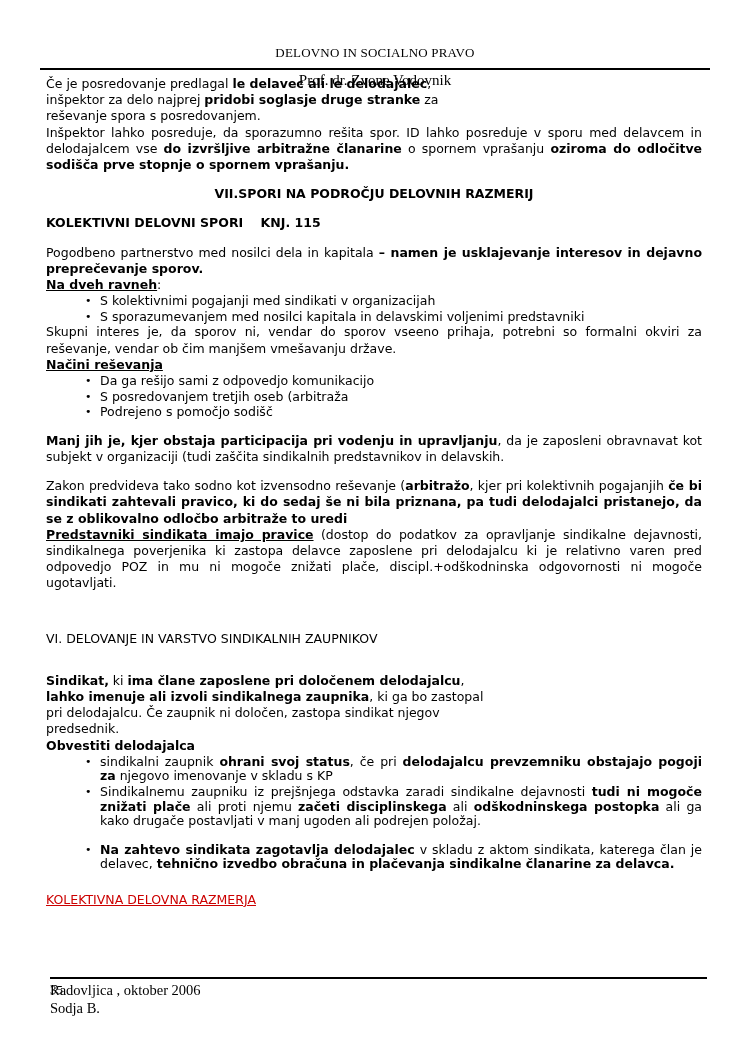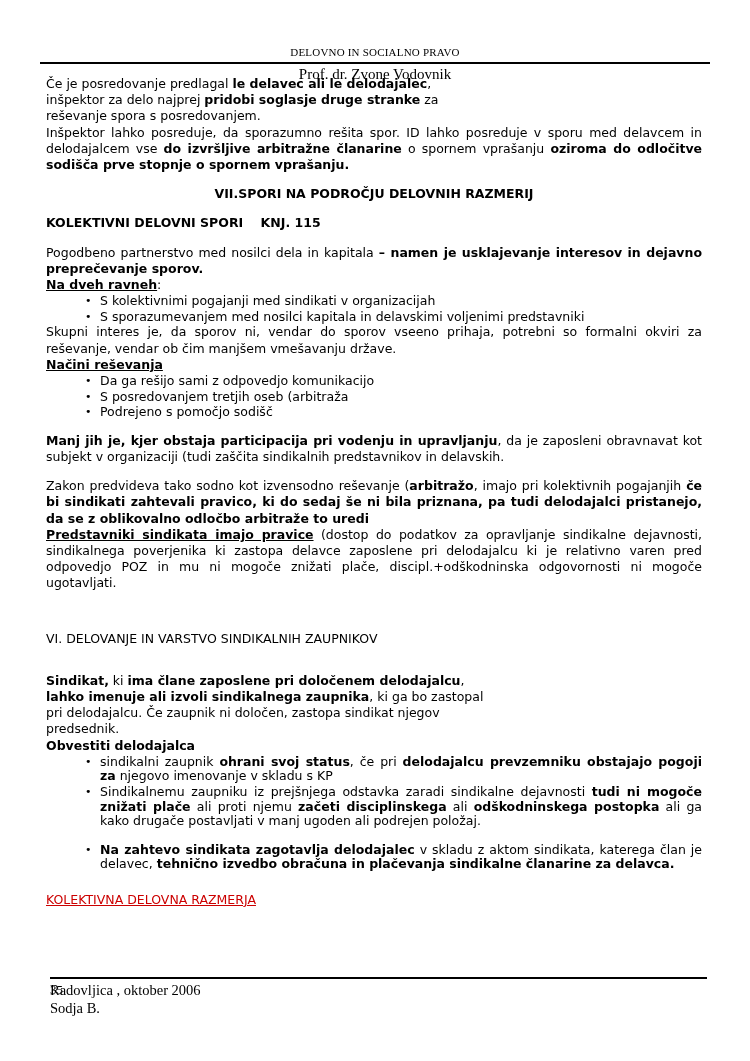--- a/index.html
+++ b/index.html
@@ -13,24 +13,24 @@
     overflow: hidden;
   }
   
   .header {
     position: absolute;
     top: 44px; left: 40px; right: 40px;
     text-align: center;
     font-family: "Liberation Serif", serif;
   }
   .header-title {
-    font-size: 11px;
+    font-size: 13px;
     line-height: 17px;
     border-bottom: 2px solid #000;
-    padding-bottom: 1px;
+    padding-bottom: 7px;
     letter-spacing: 0.2px;
   }
   .header-author {
     font-size: 15px;
     line-height: 18px;
     margin-top: 1px;
   }
   
   .body {
     position: absolute;
@@ -125,21 +125,21 @@
         <span class="dot">•</span>
         <div class="bullet-text"><span>S posredovanjem tretjih oseb (arbitraža</span></div>
       </div>
       <div class="bullet">
         <span class="dot">•</span>
         <div class="bullet-text"><span>Podrejeno s pomočjo sodišč</span></div>
       </div>
       <div class="spacer" style="height: 13px;"></div>
       <div class="para justify"><span class="b">Manj jih je, kjer obstaja participacija pri vodenju in upravljanju</span><span>, da je zaposleni obravnavat kot subjekt v organizaciji (tudi zaščita sindikalnih predstavnikov in delavskih.</span></div>
       <div class="spacer" style="height: 13px;"></div>
-      <div class="para justify"><span>Zakon predvideva tako sodno kot izvensodno reševanje (</span><span class="b">arbitražo</span><span>, imajo pri kolektivnih pogajanjih </span><span class="b">če bi sindikati zahtevali pravico, ki do sedaj še ni bila priznana, pa tudi delodajalci pristanejo, da se z oblikovalno odločbo arbitraže to uredi</span></div>
+      <div class="para justify"><span>Zakon predvideva tako sodno kot izvensodno reševanje (</span><span class="b">arbitražo</span><span>, kjer pri kolektivnih pogajanjih </span><span class="b">če bi sindikati zahtevali pravico, ki do sedaj še ni bila priznana, pa tudi delodajalci pristanejo, da se z oblikovalno odločbo arbitraže to uredi</span></div>
       <div class="para justify"><span class="b u">Predstavniki sindikata imajo pravice</span><span> (dostop do podatkov za opravljanje sindikalne dejavnosti, sindikalnega poverjenika ki zastopa delavce zaposlene pri delodajalcu ki je relativno varen pred odpovedjo POZ in mu ni mogoče znižati plače, discipl.+odškodninska odgovornosti ni mogoče ugotavljati.</span></div>
       <div class="spacer" style="height: 39px;"></div>
       <div class="para left"><span>VI. DELOVANJE IN VARSTVO SINDIKALNIH ZAUPNIKOV</span></div>
       <div class="spacer" style="height: 26px;"></div>
       <div class="para left"><span class="b">Sindikat,</span><span> ki </span><span class="b">ima člane zaposlene pri določenem delodajalcu</span><span>,</span></div>
       <div class="para left"><span class="b">lahko imenuje ali izvoli sindikalnega zaupnika</span><span>, ki ga bo zastopal</span></div>
       <div class="para left"><span>pri delodajalcu. Če zaupnik ni določen, zastopa sindikat njegov</span></div>
       <div class="para left"><span>predsednik.</span></div>
       <div class="para left"><span class="b">Obvestiti delodajalca</span></div>
       <div class="bullet">

